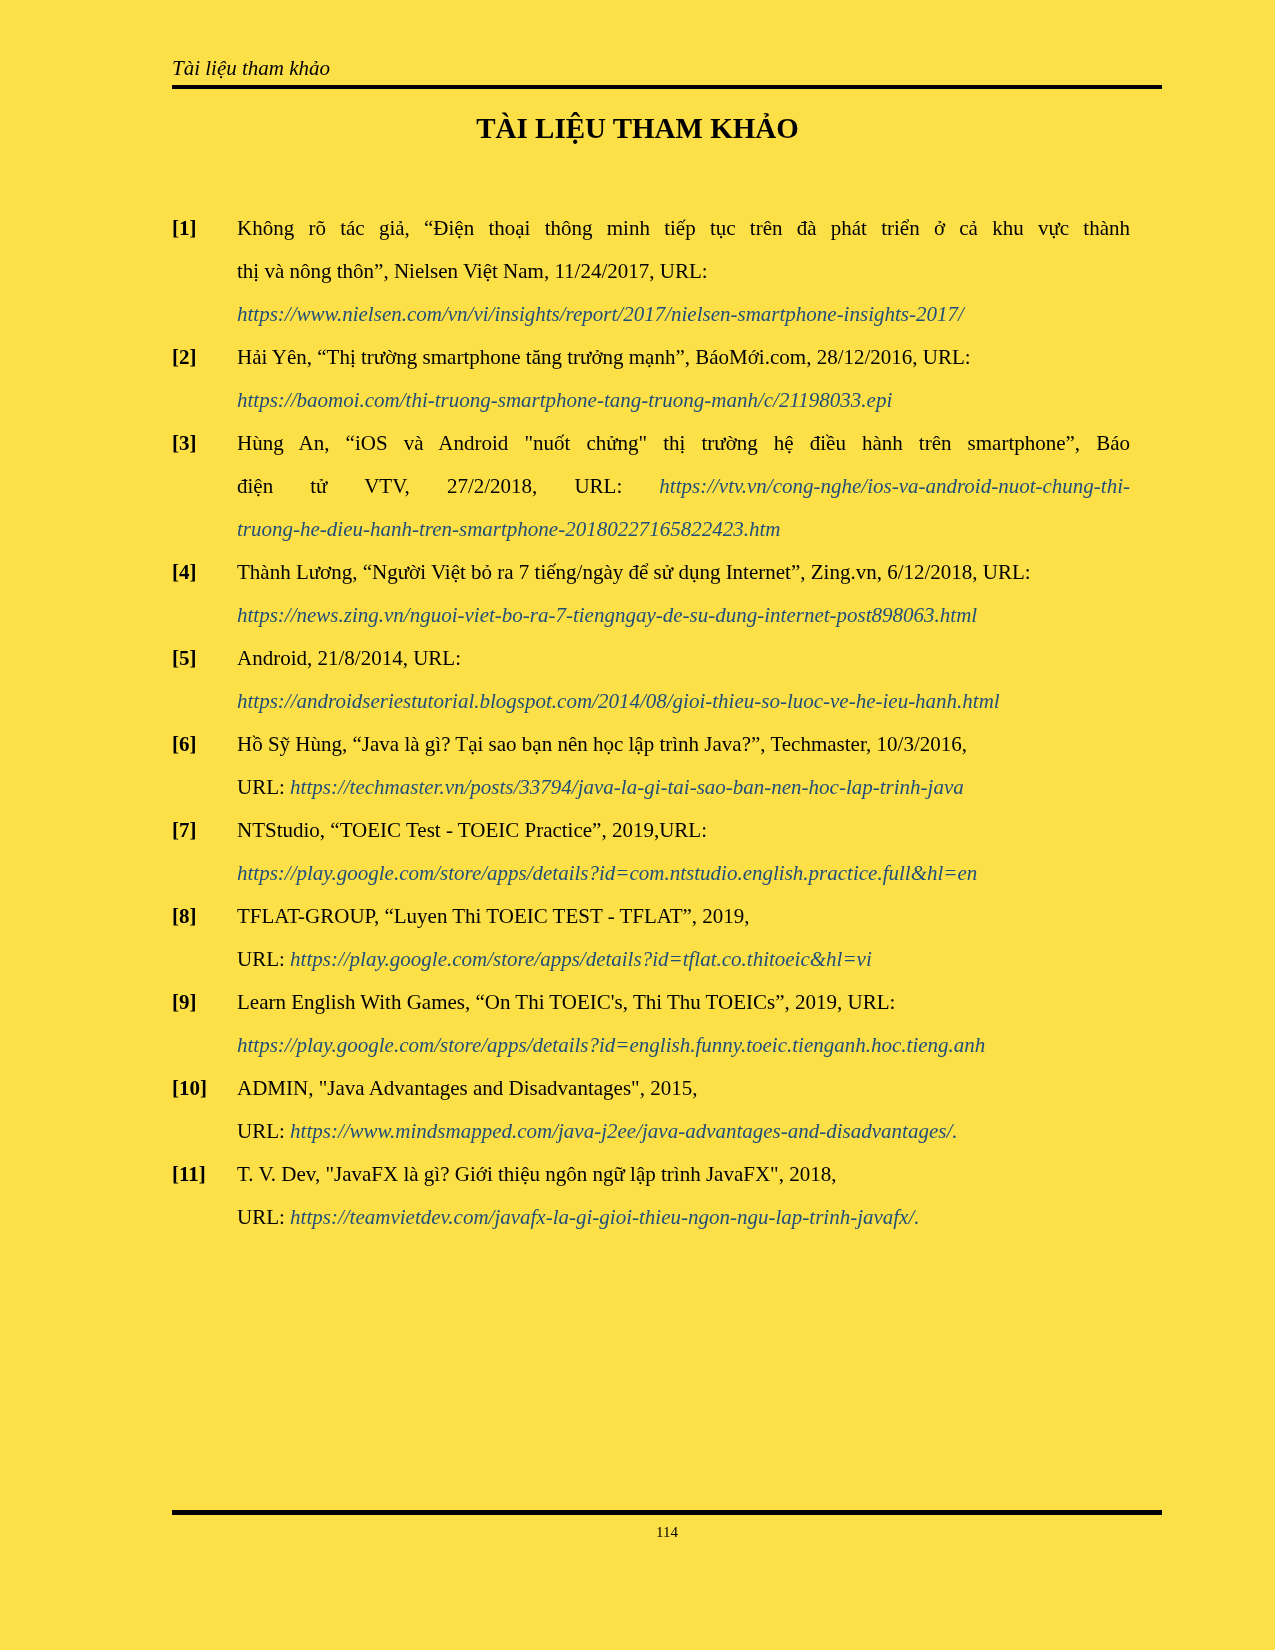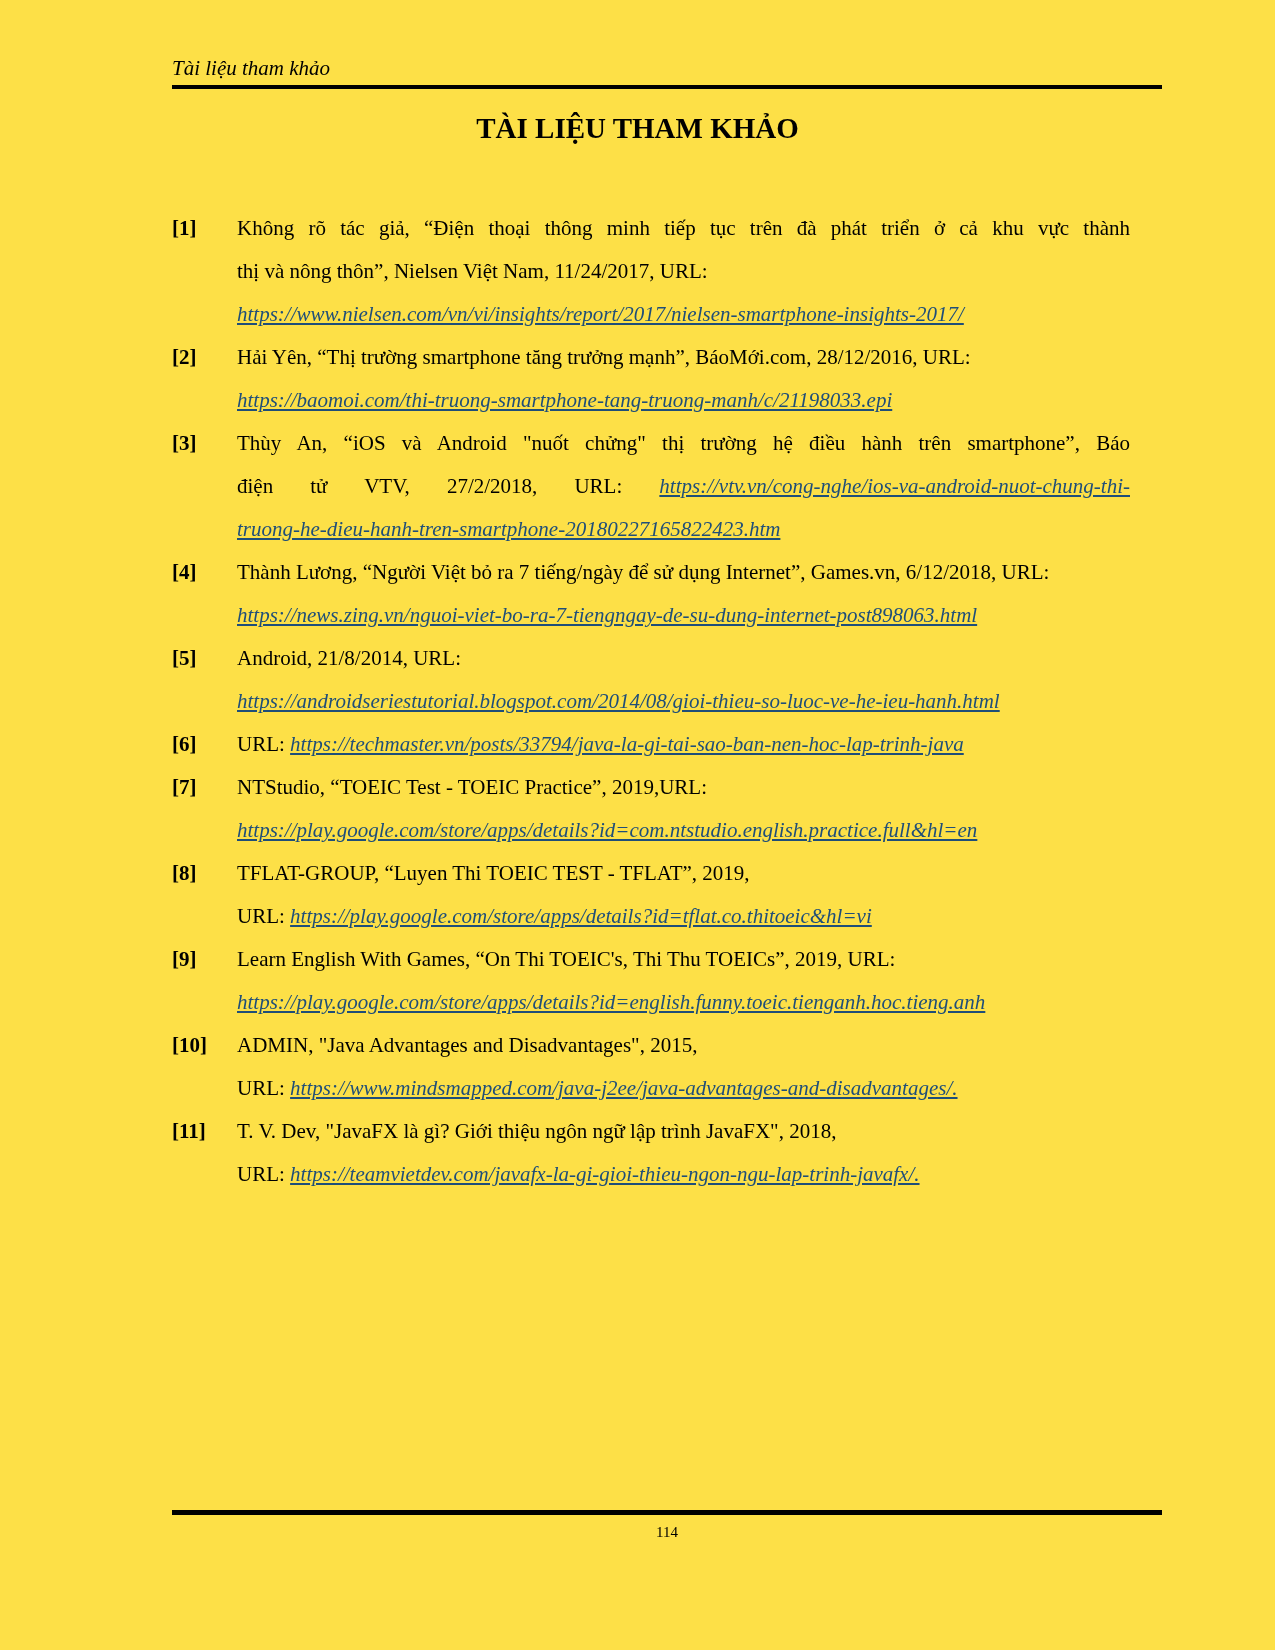--- a/index.html
+++ b/index.html
@@ -65,21 +65,20 @@
   }
   .ref-line.just {
     text-align: justify;
     text-align-last: justify;
   }
   .run-b { font-weight: normal; }
   .run-n { font-weight: normal; }
   .run-l {
     color: #1F4E79;
     font-style: italic;
-    text-decoration: underline;
     text-decoration-color: #1F4E79;
     cursor: pointer;
   }
   
   .footer-rule {
     position: absolute;
     left: 172px;
     top: 1510px;
     width: 990px;
     height: 5px;
@@ -119,42 +118,43 @@
       <div class="ref-row">
         <div class="ref-num">[2]</div>
         <div class="ref-body">
           <div class="ref-line"><span class="run-b">Hải Yên</span><span class="run-n">, “Thị trường smartphone tăng trưởng mạnh”, </span><span class="run-b">BáoMới.com</span><span class="run-n">, 28/12/2016, URL:</span></div>
           <div class="ref-line"><span class="run-l">https://baomoi.com/thi-truong-smartphone-tang-truong-manh/c/21198033.epi</span></div>
         </div>
       </div>
       <div class="ref-row">
         <div class="ref-num">[3]</div>
         <div class="ref-body">
-          <div class="ref-line just"><span class="run-b">Thùy An,</span><span class="run-n"> “iOS và Android "nuốt chửng" thị trường hệ điều hành trên smartphone”, </span><span class="run-b">Báo</span></div>
+          <div class="ref-line just"><span class="run-b">Hùng An,</span><span class="run-n"> “iOS và Android "nuốt chửng" thị trường hệ điều hành trên smartphone”, </span><span class="run-b">Báo</span></div>
           <div class="ref-line just"><span class="run-b">điện tử VTV</span><span class="run-n">, 27/2/2018, URL: </span><span class="run-l">https://vtv.vn/cong-nghe/ios-va-android-nuot-chung-thi-</span></div>
           <div class="ref-line"><span class="run-l">truong-he-dieu-hanh-tren-smartphone-20180227165822423.htm</span></div>
         </div>
       </div>
       <div class="ref-row">
         <div class="ref-num">[4]</div>
         <div class="ref-body">
-          <div class="ref-line"><span class="run-b">Thành Lương</span><span class="run-n">, “Người Việt bỏ ra 7 tiếng/ngày để sử dụng Internet”, </span><span class="run-b">Games.vn</span><span class="run-n">, 6/12/2018, URL:</span></div>
+          <div class="ref-line"><span class="run-b">Thành Lương</span><span class="run-n">, “Người Việt bỏ ra 7 tiếng/ngày để sử dụng Internet”, </span><span class="run-b">Zing.vn</span><span class="run-n">, 6/12/2018, URL:</span></div>
           <div class="ref-line"><span class="run-l">https://news.zing.vn/nguoi-viet-bo-ra-7-tiengngay-de-su-dung-internet-post898063.html</span></div>
         </div>
       </div>
       <div class="ref-row">
         <div class="ref-num">[5]</div>
         <div class="ref-body">
           <div class="ref-line"><span class="run-b">Android</span><span class="run-n">, 21/8/2014, URL:</span></div>
           <div class="ref-line"><span class="run-l">https://androidseriestutorial.blogspot.com/2014/08/gioi-thieu-so-luoc-ve-he-ieu-hanh.html</span></div>
         </div>
       </div>
       <div class="ref-row">
         <div class="ref-num">[6]</div>
         <div class="ref-body">
+          <div class="ref-line"><span class="run-b">Hồ Sỹ Hùng</span><span class="run-n">, “Java là gì? Tại sao bạn nên học lập trình Java?”, </span><span class="run-b">Techmaster</span><span class="run-n">, 10/3/2016,</span></div>
           <div class="ref-line"><span class="run-n">URL: </span><span class="run-l">https://techmaster.vn/posts/33794/java-la-gi-tai-sao-ban-nen-hoc-lap-trinh-java</span></div>
         </div>
       </div>
       <div class="ref-row">
         <div class="ref-num">[7]</div>
         <div class="ref-body">
           <div class="ref-line"><span class="run-b">NTStudio</span><span class="run-n">, “TOEIC Test - TOEIC Practice”, 2019,URL:</span></div>
           <div class="ref-line"><span class="run-l">https://play.google.com/store/apps/details?id=com.ntstudio.english.practice.full&amp;hl=en</span></div>
         </div>
       </div>

